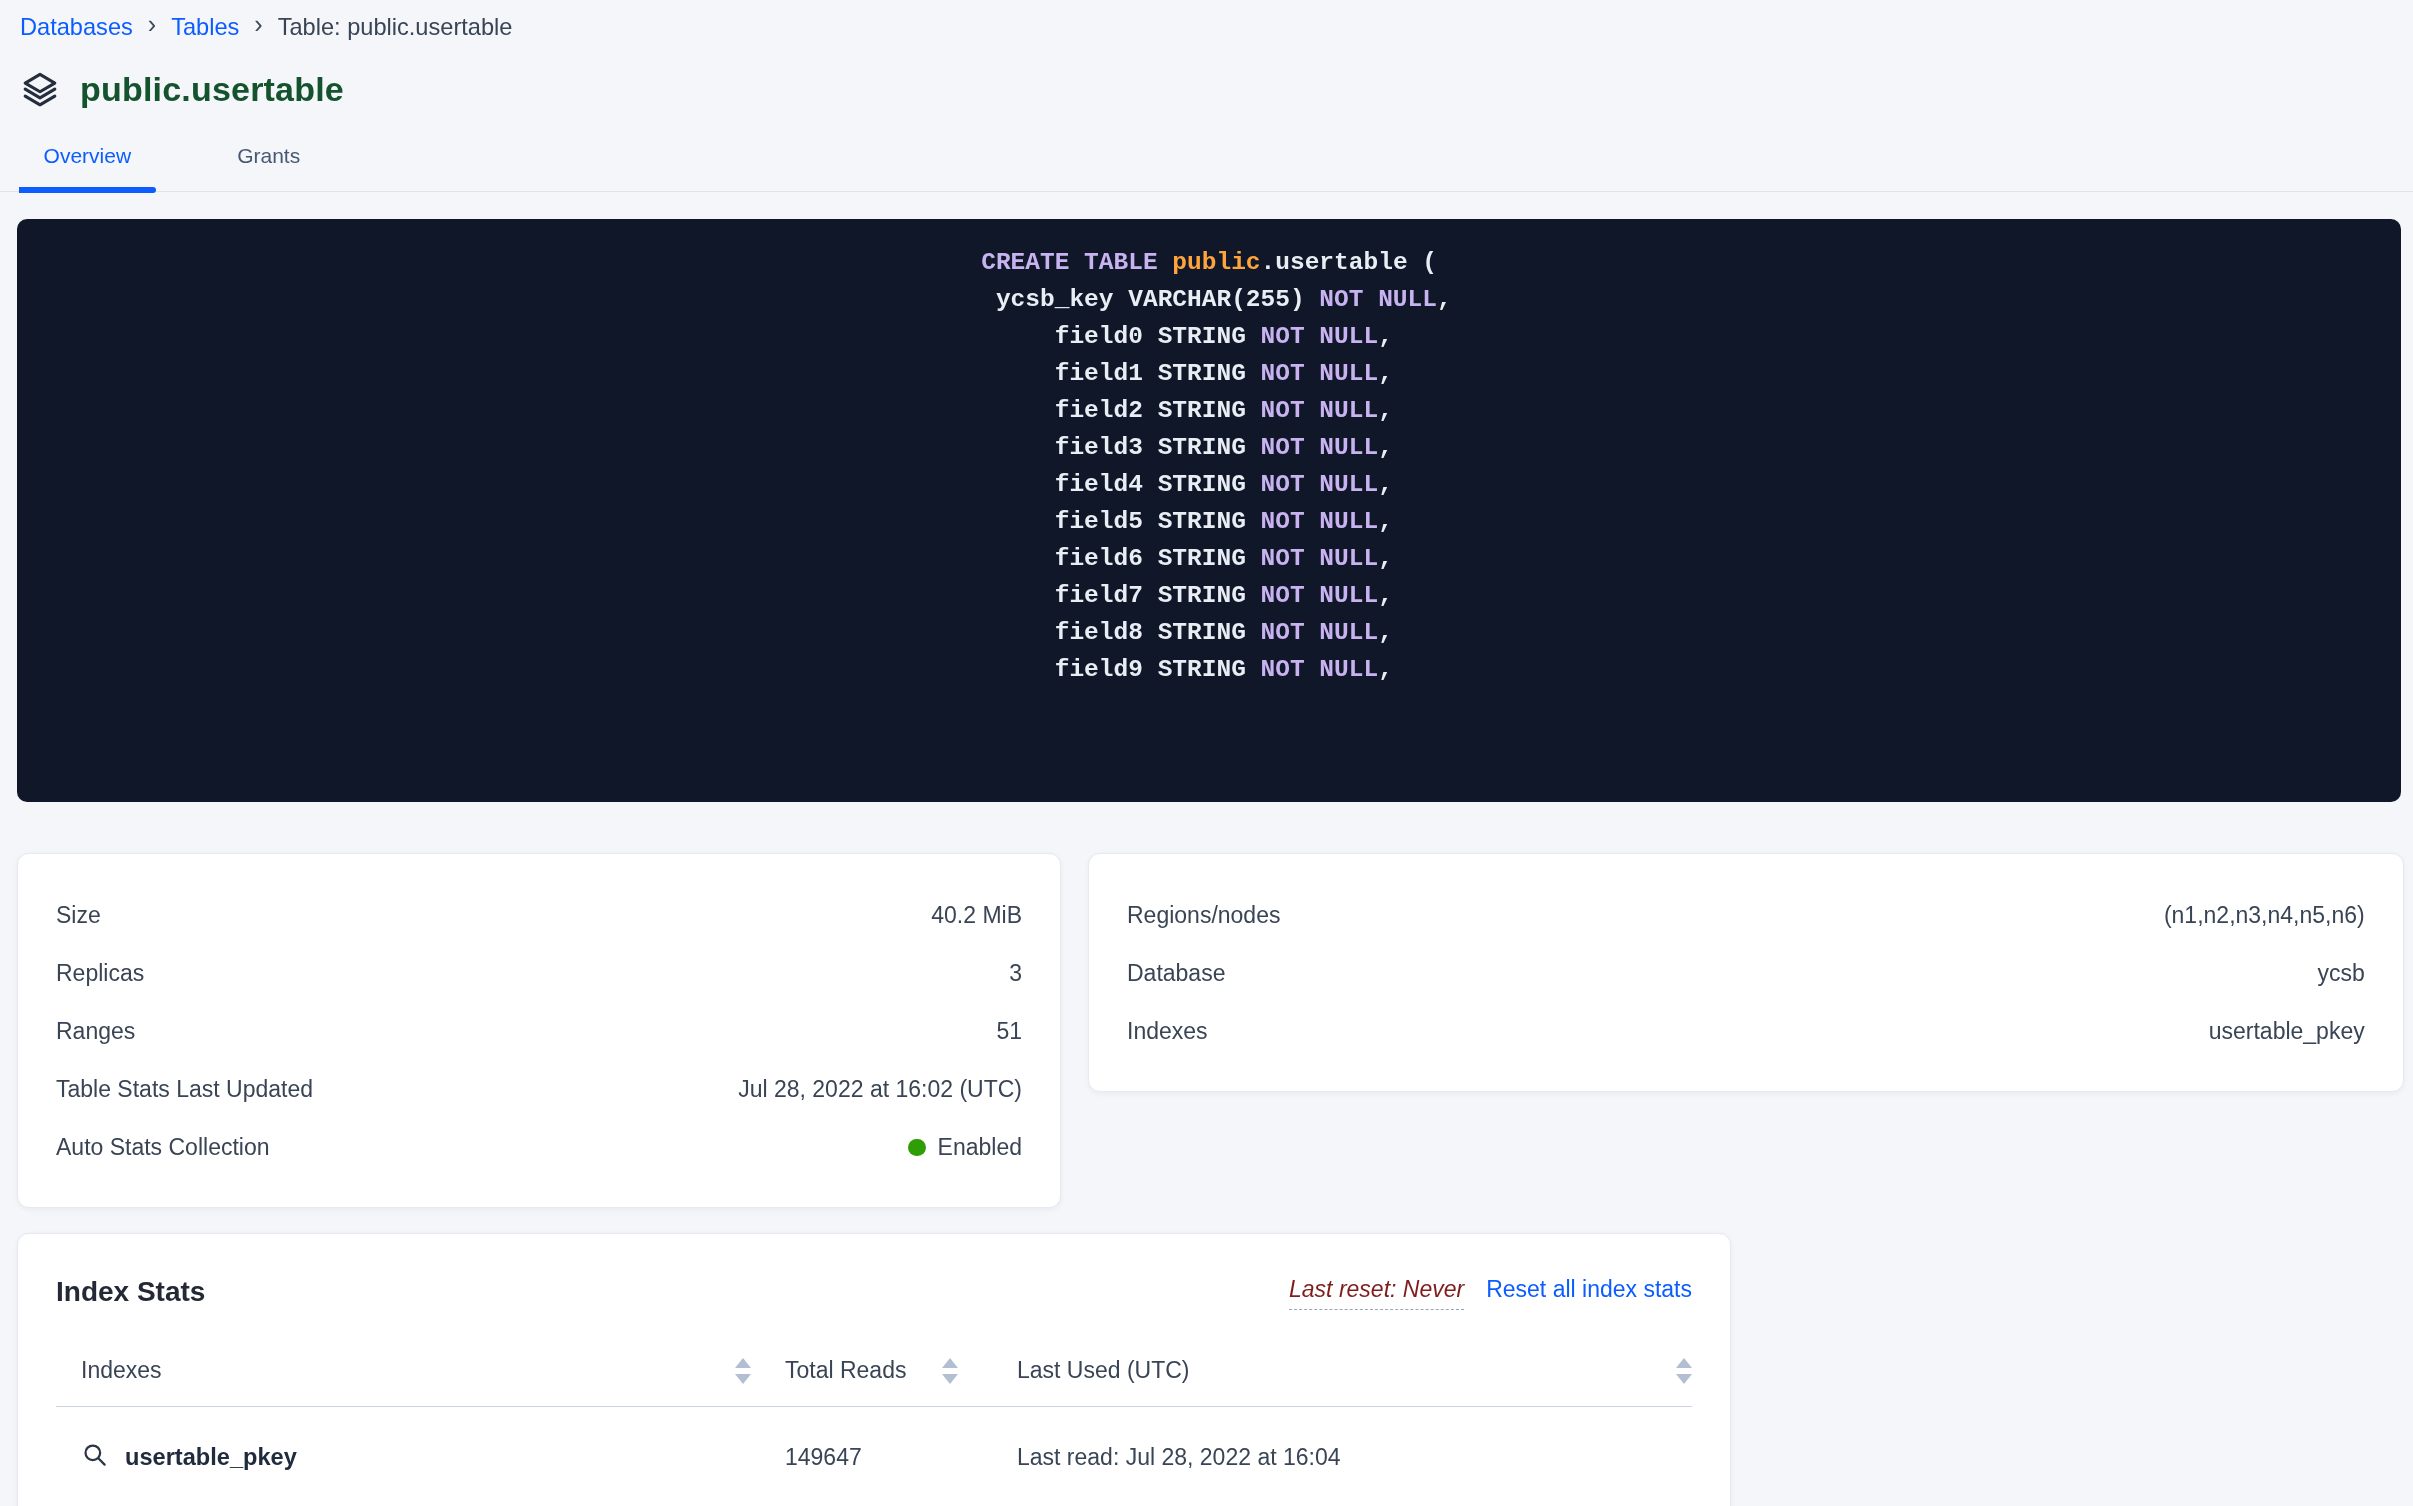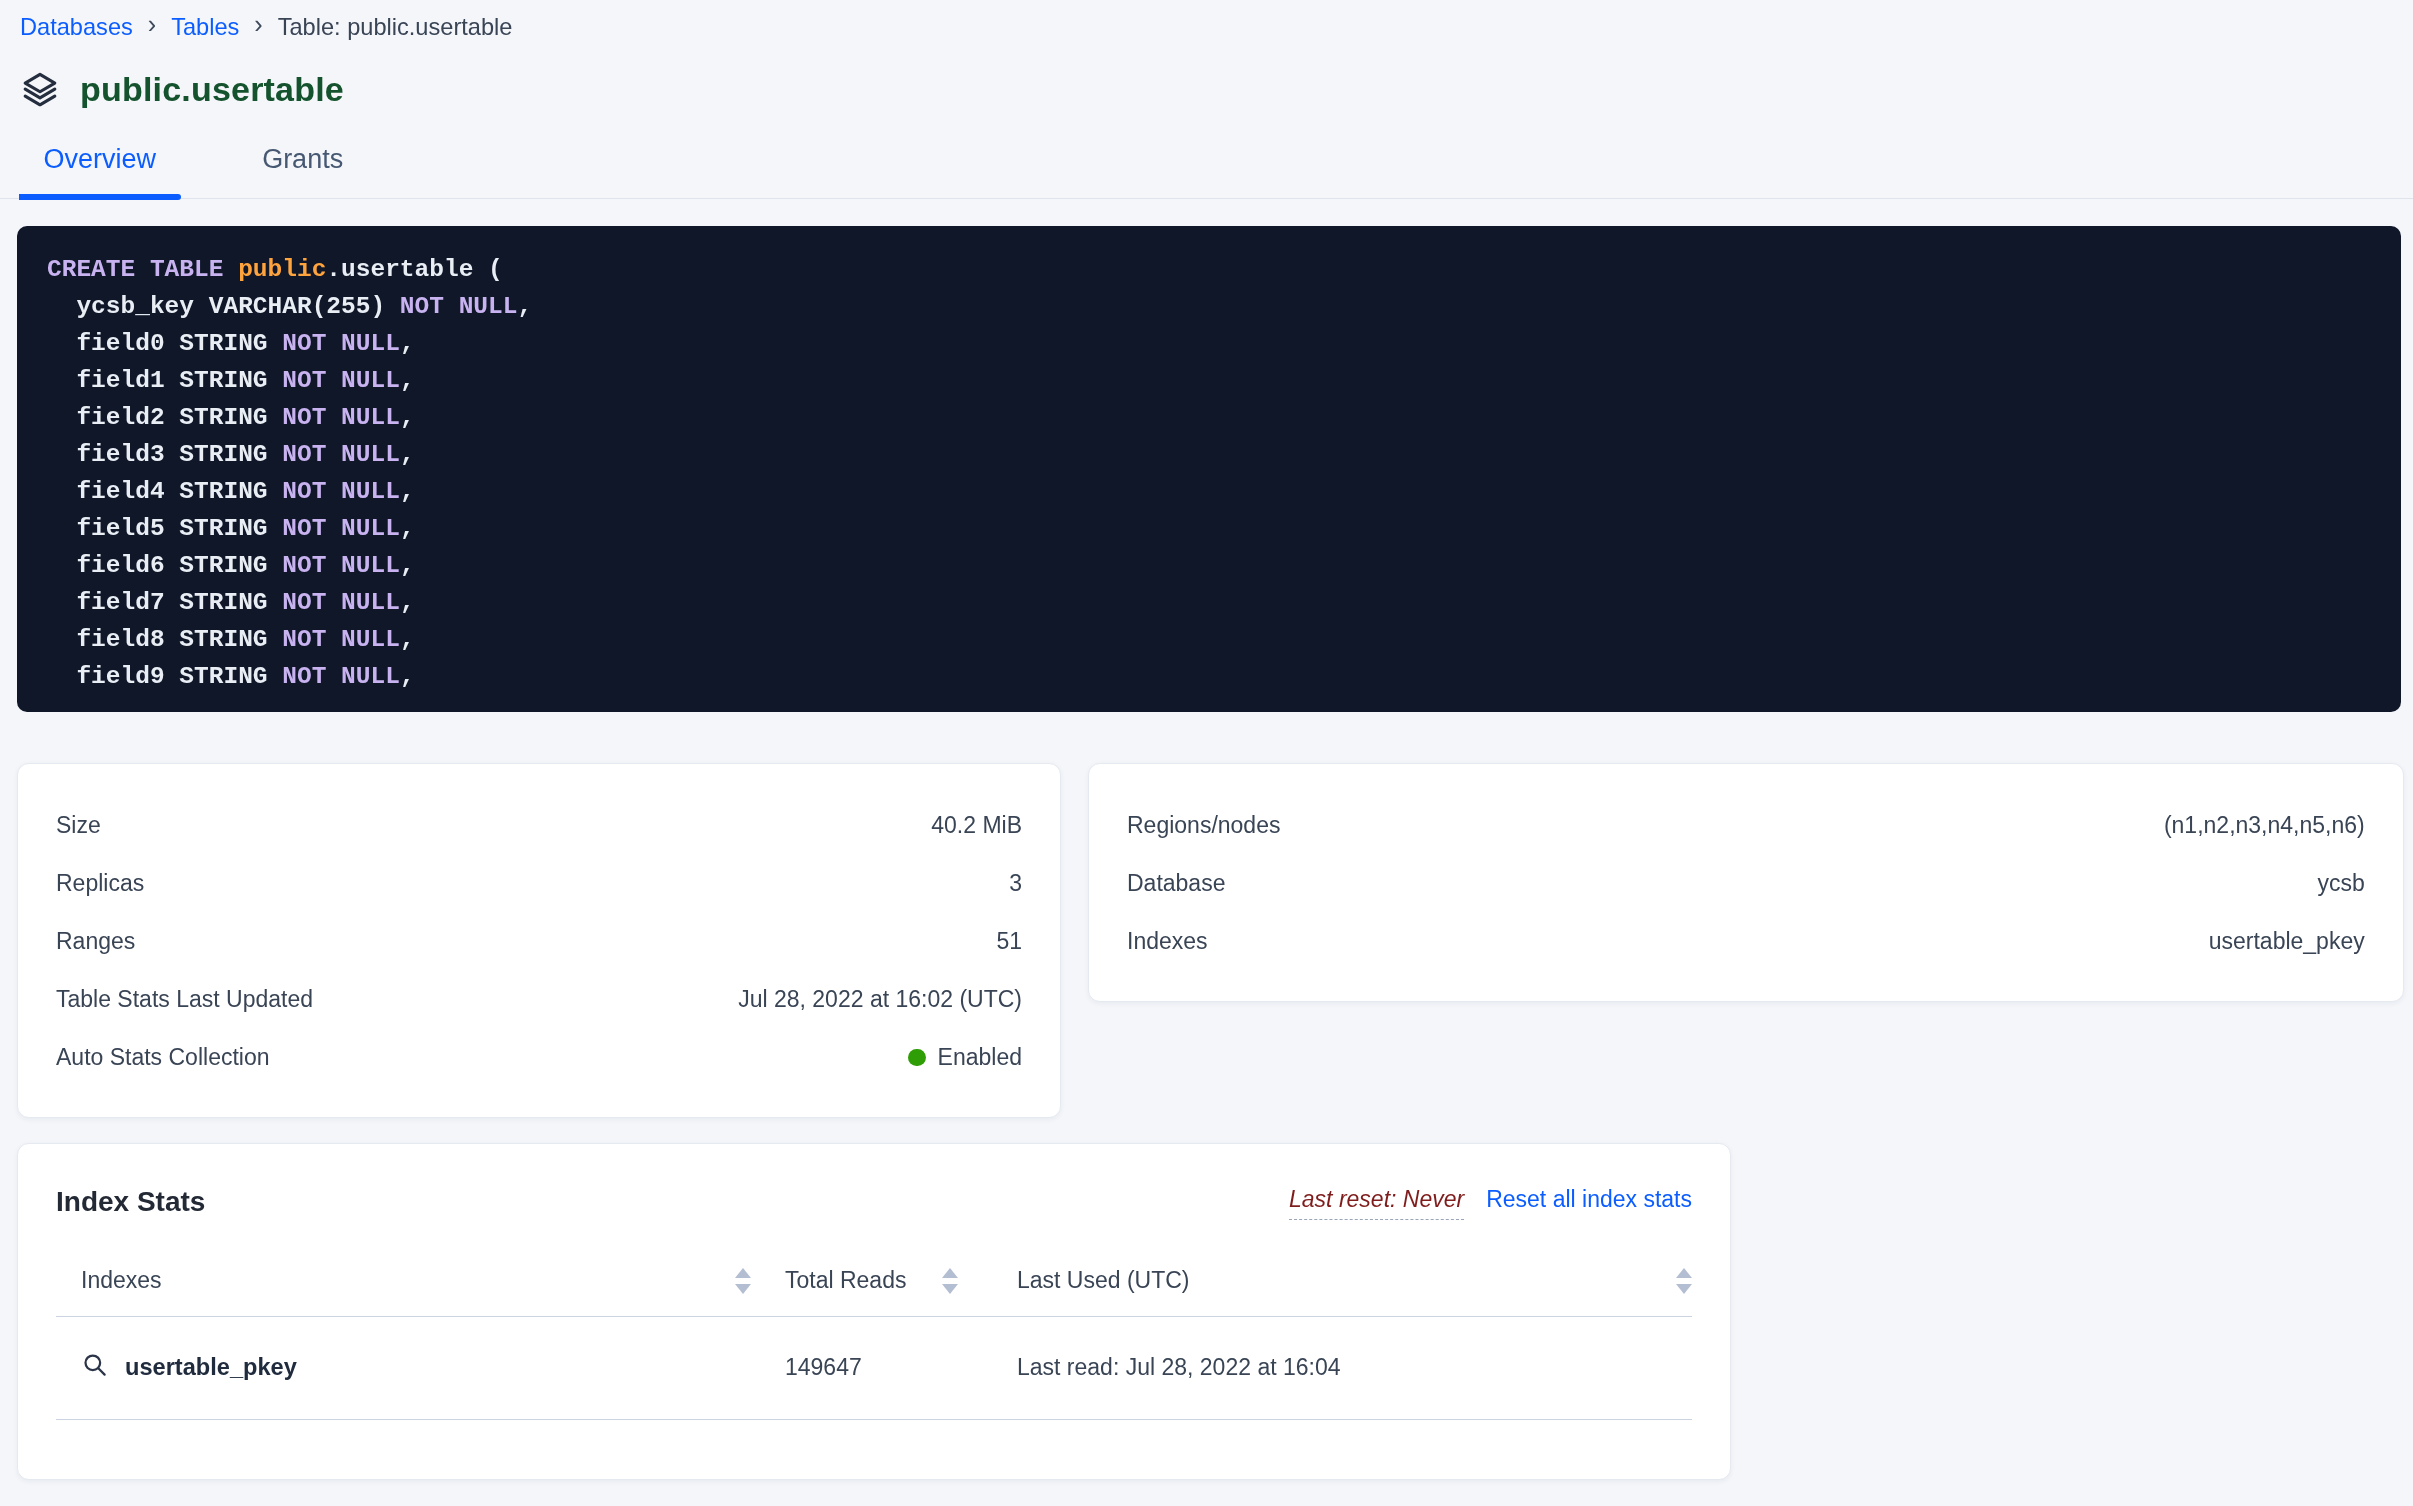--- a/index.html
+++ b/index.html
@@ -12,27 +12,27 @@
   .crumb-current { color:#394455; }
 
   
   .title-row { display:flex; align-items:center; gap:20px; margin:29px 0 0 20px; }
   .title-row svg { display:block; }
   .page-title { font-size:34px; font-weight:600; color:#14532d; letter-spacing:0.2px; }
 
   
   .tabs-wrap { margin-top:34px; border-bottom:1.7px solid #dfe3ec; padding-left:18.6px; }
   .tabs { display:flex; }
-  .tab { position:relative; font-size:27px; padding:0 25px 23.6px; color:#475872; cursor:pointer; }
+  .tab { position:relative; font-size:21px; padding:0 25px 23.6px; color:#475872; cursor:pointer; }
   .tab + .tab { margin-left:56px; }
   .tab.active { color:#0b5dff; }
   .tab.active::after { content:""; position:absolute; left:0; right:0; bottom:-1.7px; height:5.9px; background:#0b5dff; border-radius:0 5px 5px 0; }
 
   
-  .code-block { margin:27px 11.8px 0 17px; height:486px; background:#0f1729; border-radius:10px; padding:25px 30px 0; overflow:hidden; }
+  .code-block { margin:27px 11.8px 0 17px; height:583px; background:#0f1729; border-radius:10px; padding:25px 30px 0; overflow:hidden;text-align:center; }
   .code { font-family:"Liberation Mono","DejaVu Sans Mono",monospace; font-size:24.5px; line-height:37px; font-weight:600; white-space:pre; color:#e9edf4; }
   .tok-kw { color:#c8b3f0; }
   .tok-schema { color:#ffa43d; }
   .tok-pl { color:#e9edf4; }
 
   
   .cards-row { display:flex; gap:27px; margin:51px 9.3px 0 17px; align-items:flex-start; }
   .card { background:#ffffff; border:0.8px solid #e5e9f0; border-radius:11.8px; box-shadow:0 1.7px 5px rgba(26,36,64,.05); }
   .summary-card { padding:44px 38px 42px; }
   .summary-card.left { width:1044px; }

